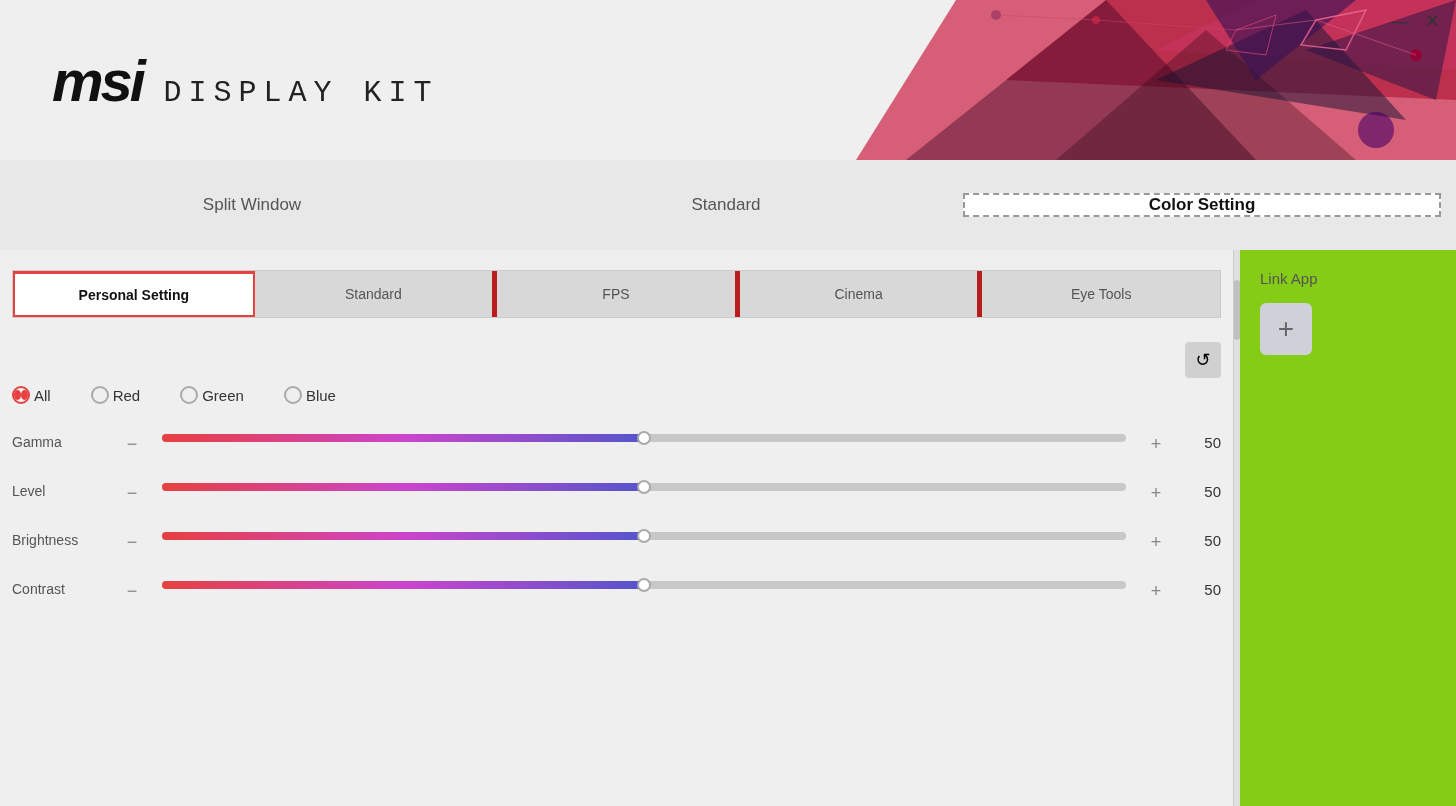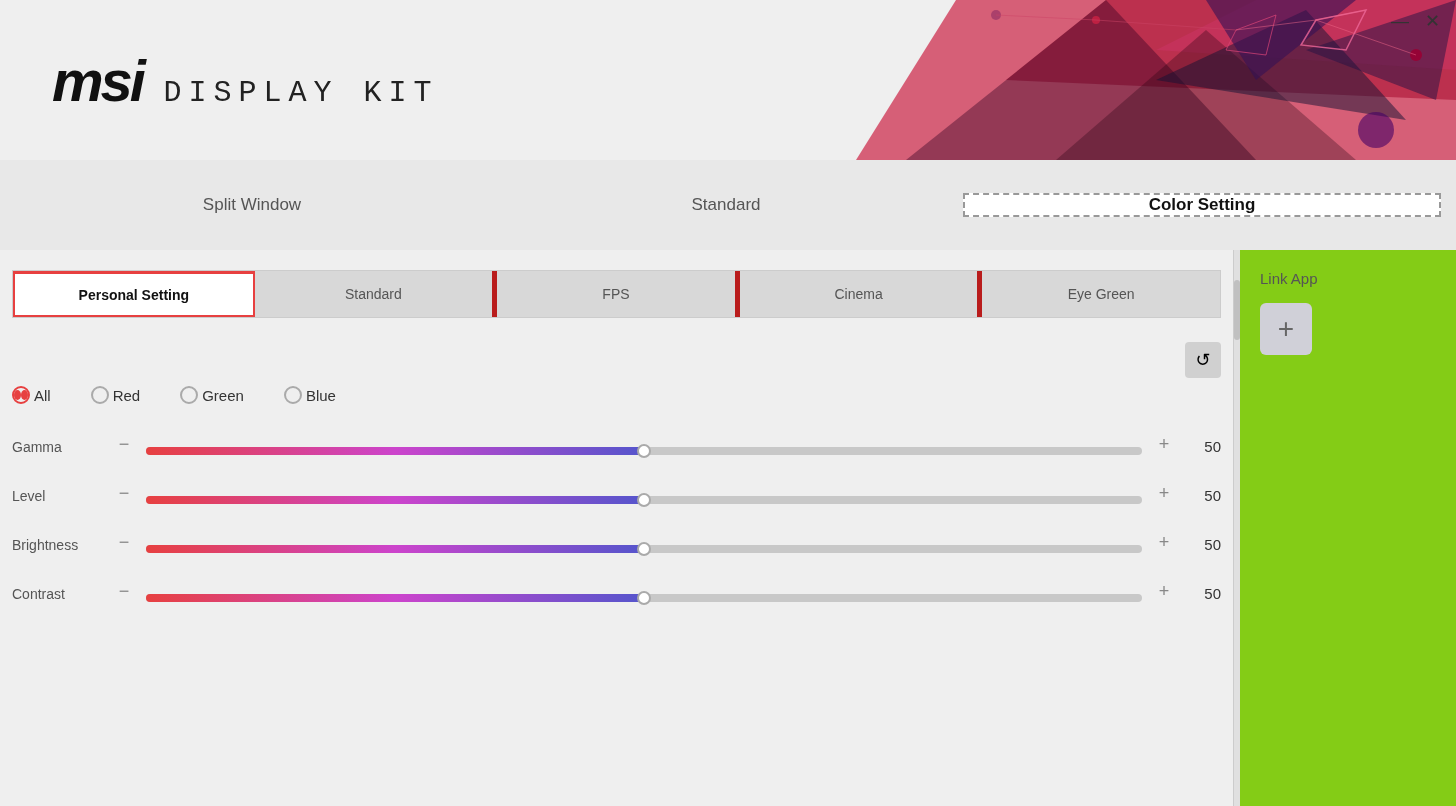--- a/index.html
+++ b/index.html
@@ -184,23 +184,23 @@
       content: '';
       width: 10px;
       height: 10px;
       border-radius: 50%;
       background: #e74040;
     }
 
     
     .slider-row {
       display: flex;
-      align-items: flex-end;
+      align-items: flex-start;
       margin-bottom: 28px;
-      gap: 12px;
+      gap: 20px;
     }
 
     .slider-label {
       width: 90px;
       font-size: 14px;
       color: #555;
     }
 
     .slider-minus, .slider-plus {
       font-size: 18px;
@@ -353,21 +353,21 @@
         <div class="sub-tab">
           <span>Standard</span>
         </div>
         <div class="sub-tab">
           <span>FPS</span>
         </div>
         <div class="sub-tab">
           <span>Cinema</span>
         </div>
         <div class="sub-tab">
-          <span>Eye Green</span>
+          <span>Eye Tools</span>
         </div>
       </div>
 
       <div style="position:relative;">
         <div style="display:flex; justify-content:flex-end; margin-bottom:8px;">
           <button class="reset-btn" style="position:static;">
             <span>↺</span>
           </button>
         </div>
 

